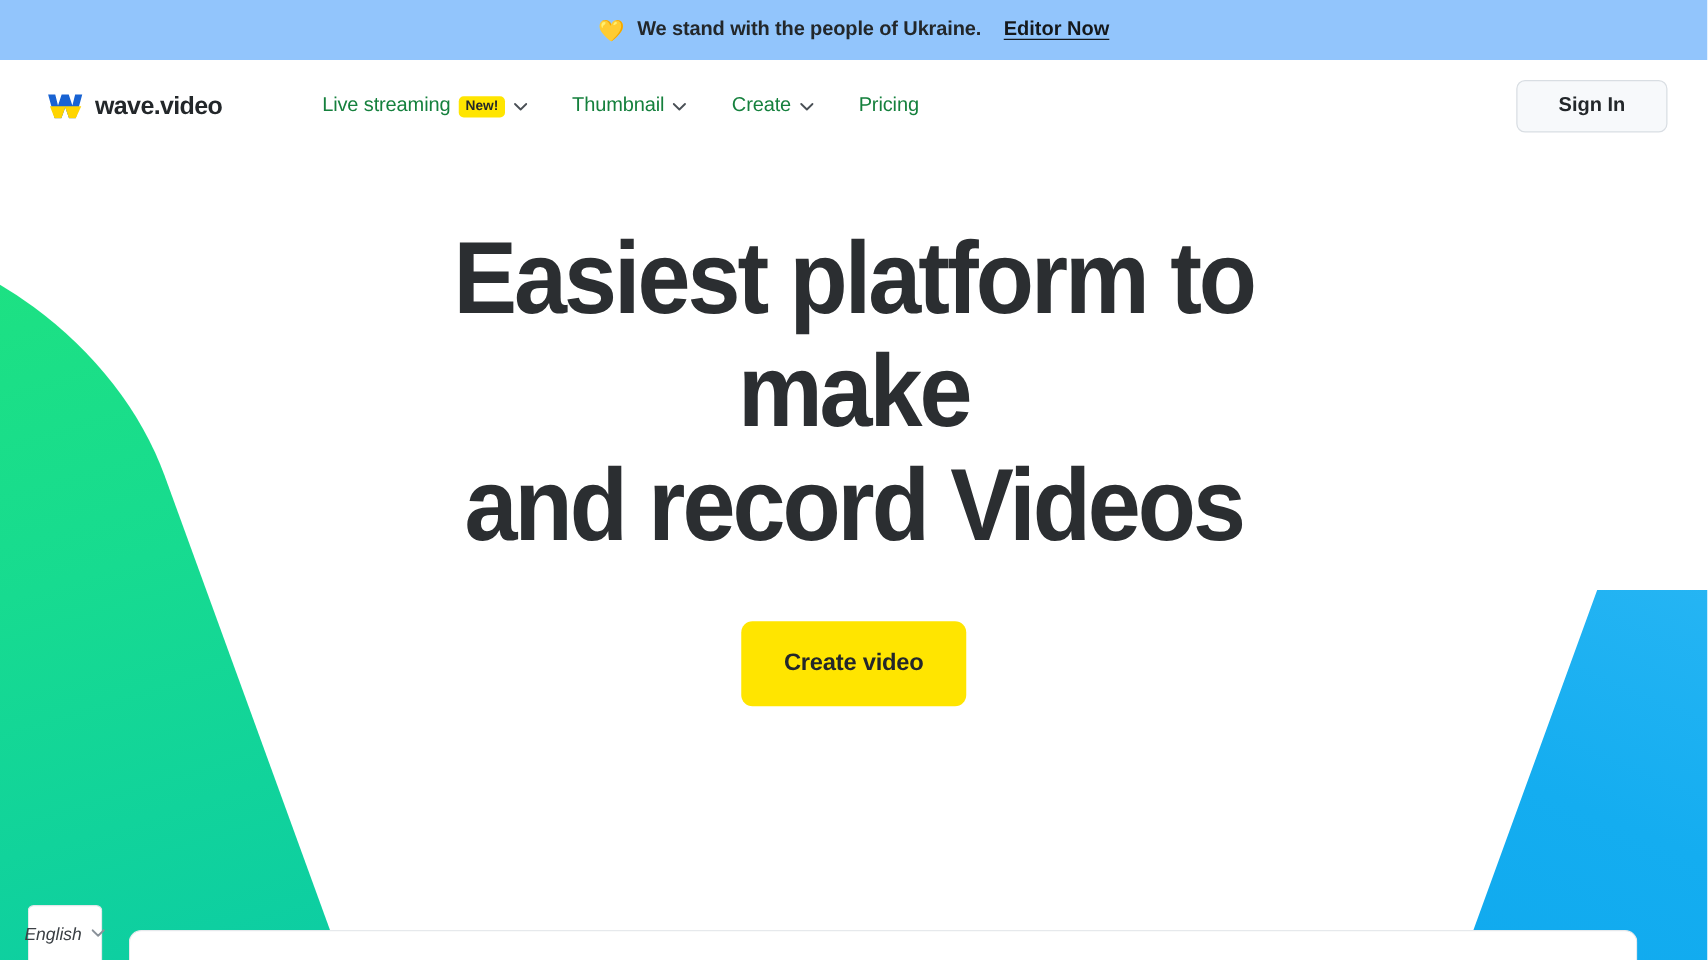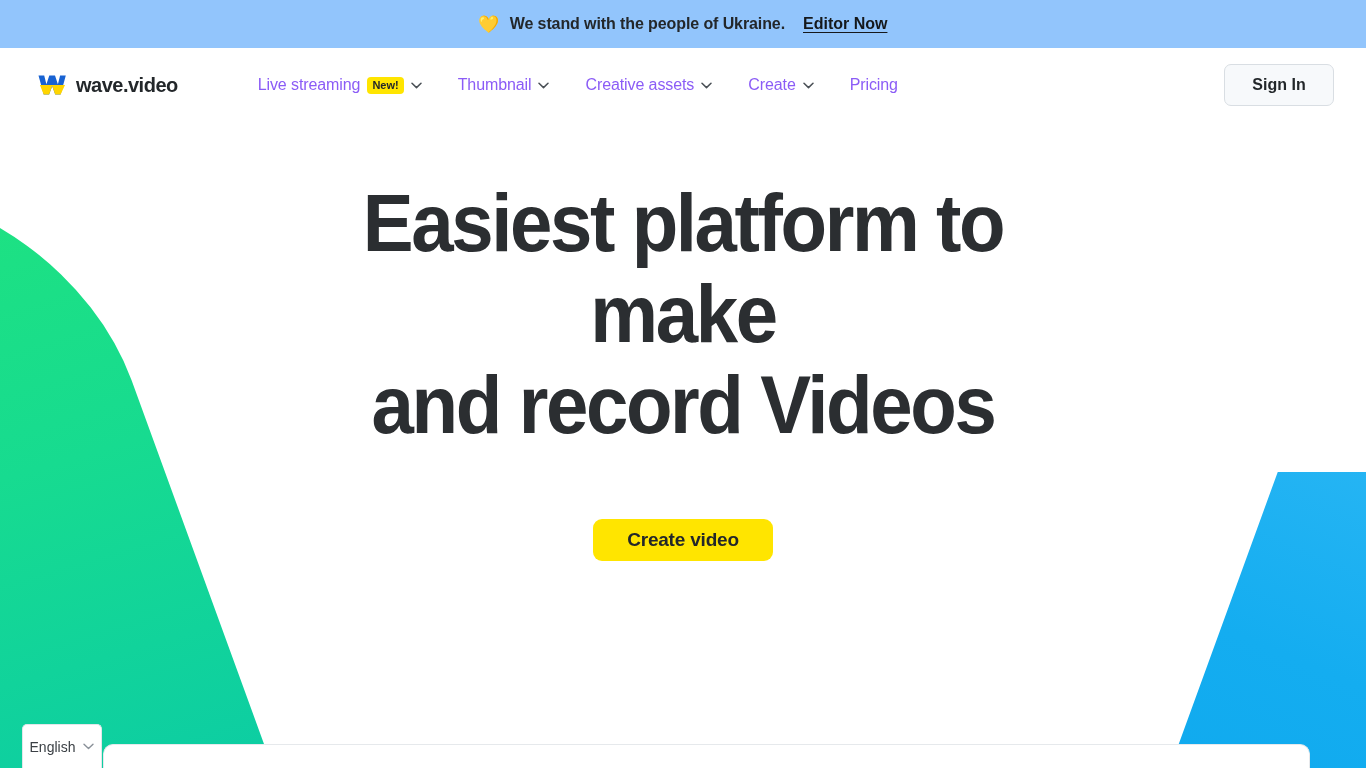--- a/index.html
+++ b/index.html
@@ -66,35 +66,35 @@
   }
   .nav-item {
     display: flex;
     align-items: center;
     gap: 7px;
     padding: 0 18px;
     height: 40px;
     cursor: pointer;
     white-space: nowrap;
   }
-  .nav-label { font-size: 16px; color: #8b5cf6; letter-spacing: -0.1px; text-align: center; }
+  .nav-label { font-size: 16px; color: #15803d; letter-spacing: -0.1px; text-align: center; }
   .badge-new {
     background: #FFE500;
     color: #23272A;
     font-size: 11px;
     font-weight: 600;
     border-radius: 4px;
     padding: 3px 5px 3px 5px;
     line-height: 1;
   }
   .chev { width: 11px; height: 7px; display: block; flex: none; }
 
   .auth { margin-left: auto; display: flex; align-items: center; gap: 19px; }
   .btn-signin {
-    width: 110px; height: 42px;
+    width: 121px; height: 42px;
     border: 1px solid #D9DEE3;
     border-radius: 7px;
     background: #F7F9FB;
     font-size: 16px; font-weight: 700; color: #23272A;
     cursor: pointer;
     font-family: inherit;
   }
   .btn-signup {
     width: 115px; height: 42px;
     border: none;
@@ -151,26 +151,26 @@
   .hero-title span { display: block; }
   .hero-sub {
     margin: 54px auto 0;
     max-width: 860px;
     font-size: 21px;
     line-height: 40px;
     color: #3B4045;
     letter-spacing: -0.2px;
   }
   .btn-create {
-    margin-top: 69px;
+    margin-top: 47px;
     background: #FFE500;
     border: none;
     border-radius: 9px;
     padding: 0 34px;
-    height: 42px;
+    height: 68px;
     font-size: 19px;
     font-weight: 700;
     color: #23272A;
     cursor: pointer;
     font-family: inherit;
     letter-spacing: -0.2px;
   }
 
   
   .bottom-card {
@@ -182,31 +182,32 @@
     border: 1px solid #E6E9EC;
     border-bottom: none;
     border-radius: 10px 10px 0 0;
     z-index: 12;
   }
 
   
   .lang {
     position: absolute;
     left: 22px; bottom: 0px;
-    width: 80px; height: 44px;
+    width: 60px; height: 44px;
     background: #ffffff;
     border: 1px solid #E2E6EA;
     border-bottom: none;
     border-radius: 5px 5px 0 0;
     display: flex;
     align-items: center;
     justify-content: center;
     gap: 8px;
     z-index: 50;
     cursor: pointer;
+    font-style: italic;
   }
   .lang-label { font-size: 14px; color: #3B4045; }
 </style>
 </head>
 <body>
 
 <div class="banner">
   <span class="banner-heart">💛</span>
   <span class="banner-text">We stand with the people of Ukraine.</span>
   <a class="banner-link">Editor Now</a>
@@ -238,28 +239,20 @@
 
     <div class="nav-item">
       <span class="nav-label">Thumbnail</span>
       <span>
         <svg class="chev" viewBox="0 0 11 7">
             <path d="M1 1.2 L5.5 5.6 L10 1.2" fill="none" stroke="#4A5056" stroke-width="1.5" stroke-linecap="round" stroke-linejoin="round"></path>
           </svg>
       </span>
     </div>
 
-    <div class="nav-item">
-      <span class="nav-label">Creative assets</span>
-      <span>
-        <svg class="chev" viewBox="0 0 11 7">
-            <path d="M1 1.2 L5.5 5.6 L10 1.2" fill="none" stroke="#4A5056" stroke-width="1.5" stroke-linecap="round" stroke-linejoin="round"></path>
-          </svg>
-      </span>
-    </div>
 
     <div class="nav-item">
       <span class="nav-label">Create</span>
       <span>
         <svg class="chev" viewBox="0 0 11 7">
             <path d="M1 1.2 L5.5 5.6 L10 1.2" fill="none" stroke="#4A5056" stroke-width="1.5" stroke-linecap="round" stroke-linejoin="round"></path>
           </svg>
       </span>
     </div>
 

